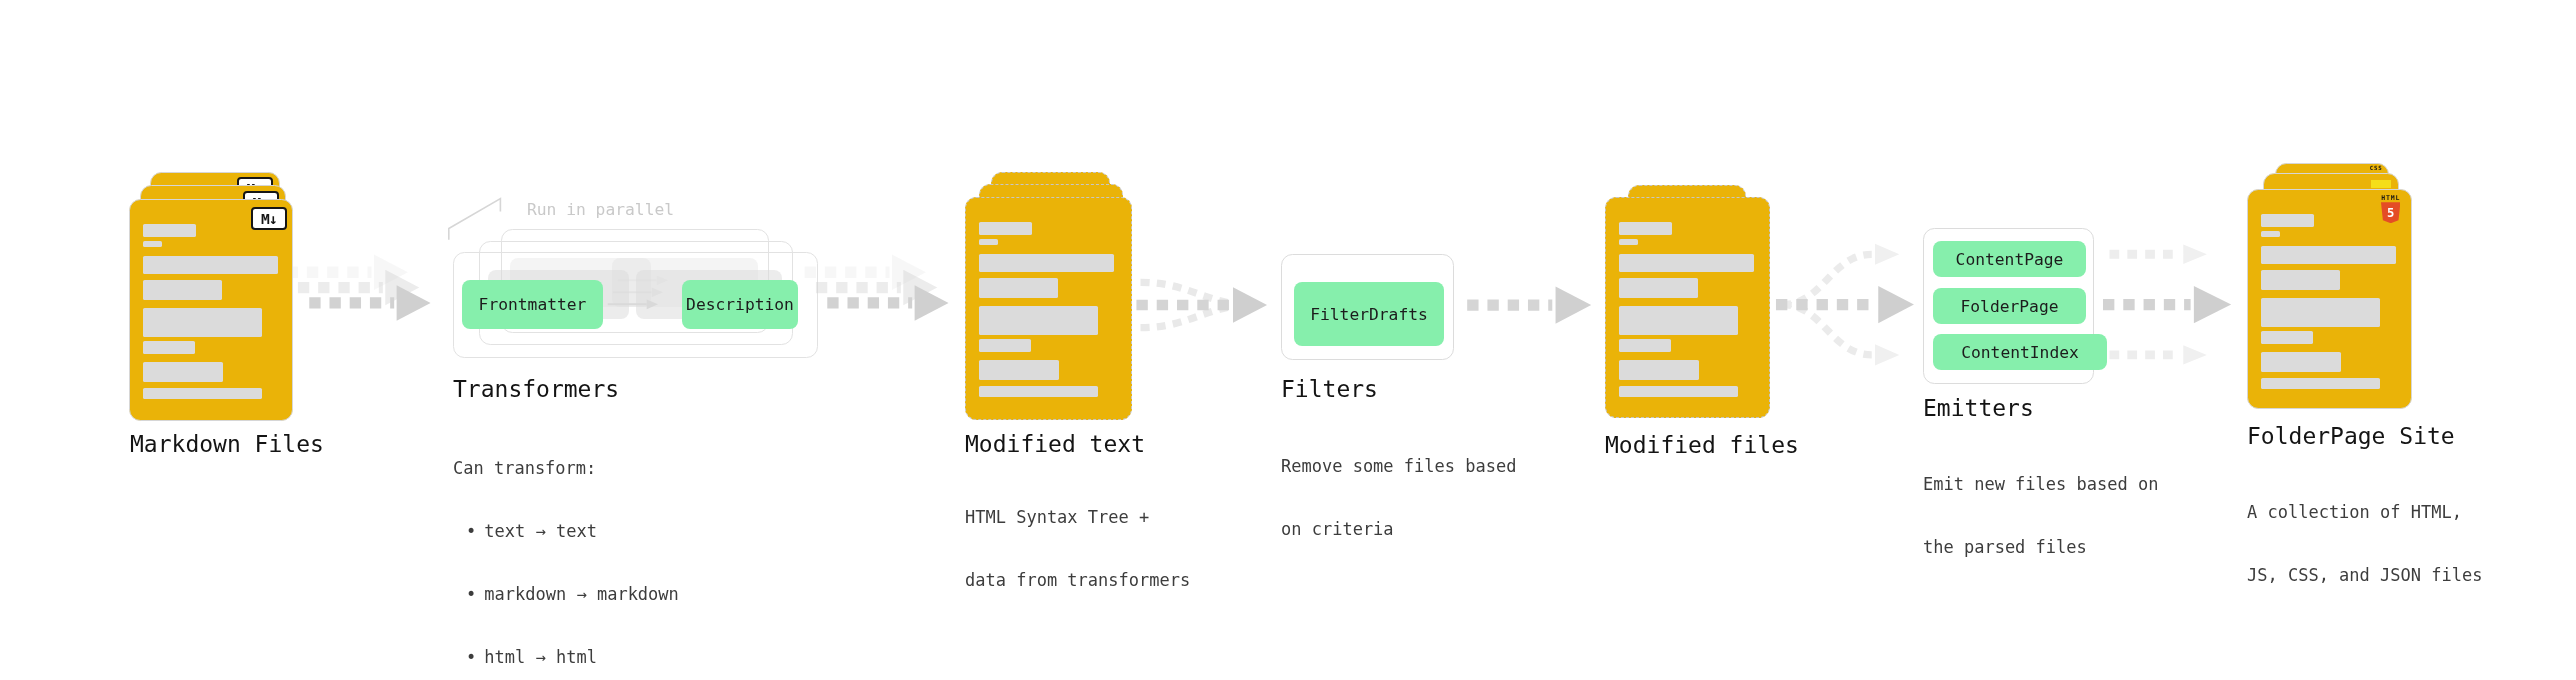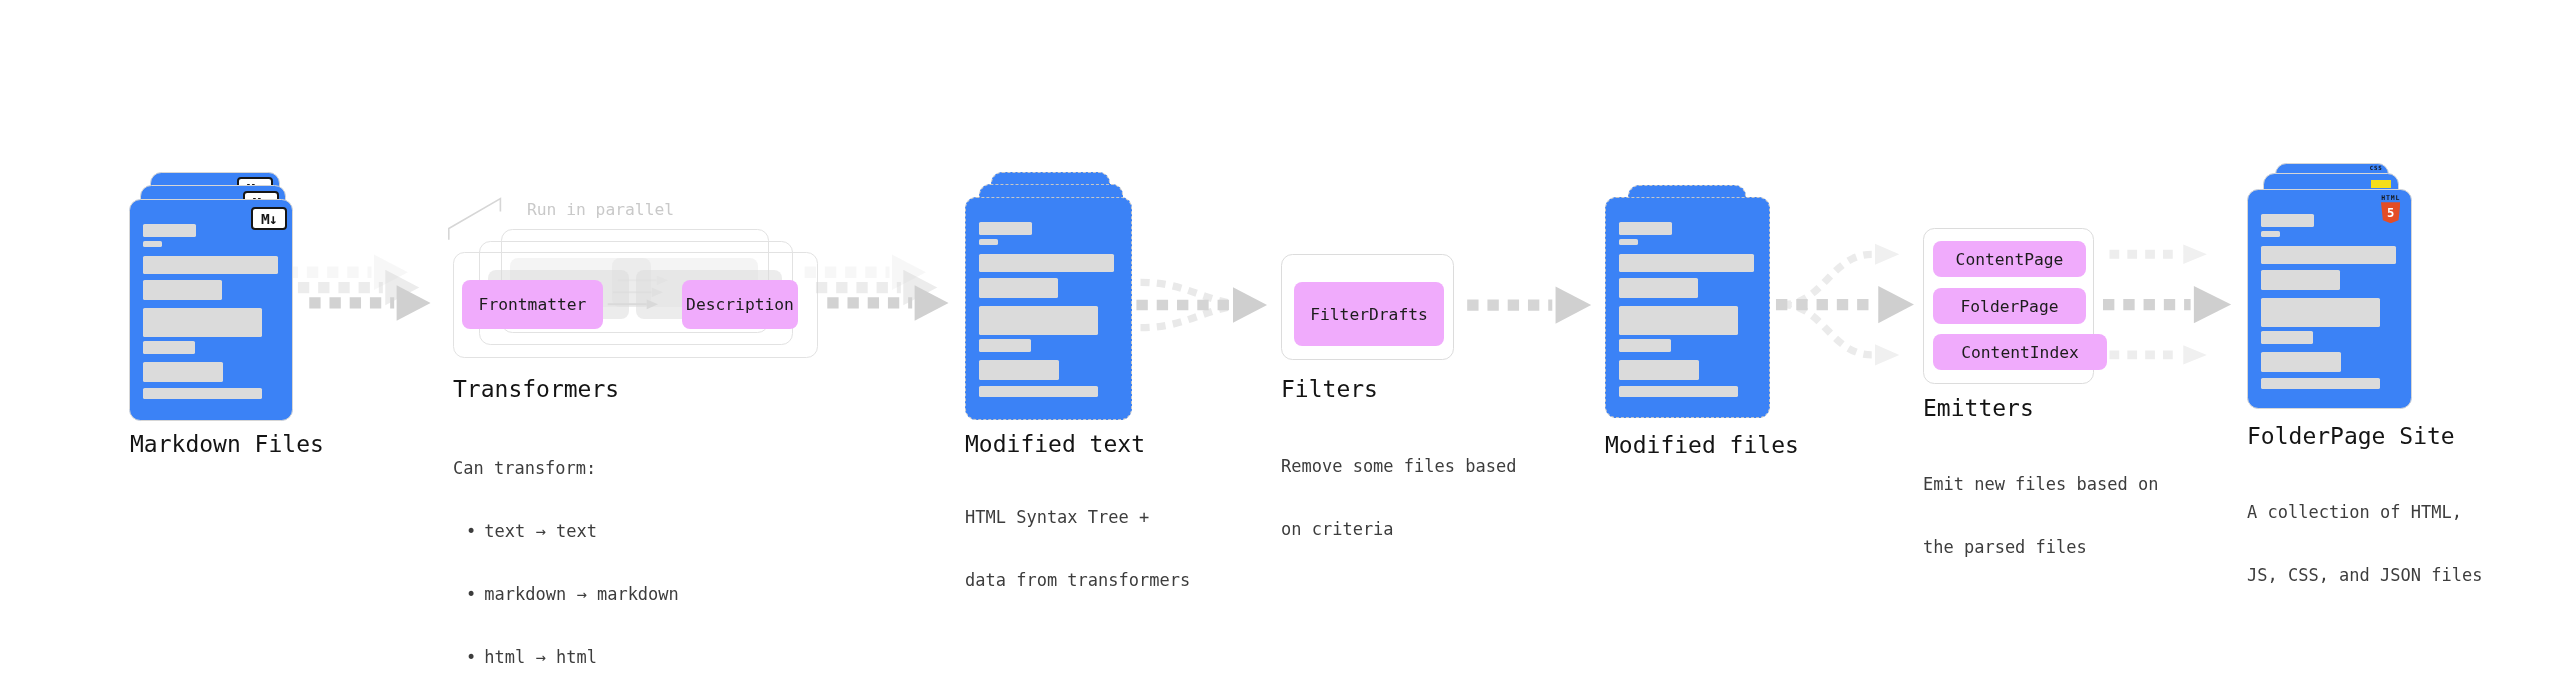--- a/index.html
+++ b/index.html
@@ -1,21 +1,21 @@
 <!DOCTYPE html>
 <html style="font-size:13px"><head>
 <meta charset="utf-8">
 <style>
   * { margin:0; padding:0; box-sizing:border-box; }
   html,body { background:#ffffff; }
   body { font-family:"DejaVu Sans Mono","Liberation Mono",monospace; }
   .canvas { position:relative; width:2576px; height:681px; background:#ffffff; overflow:hidden; }
 
   
-  .card { position:absolute; background:#3b82f6; border:1.6px solid #d6d6d6; border-radius:11.4px; }
+  .card { position:absolute; background:#eab308; border:1.6px solid #d6d6d6; border-radius:11.4px; }
   .card.dashed { border:1.6px dashed #c6c6c6; }
   .sk { position:absolute; left:13px; background:#dbdbdb; border-radius:1.6px; }
   .sk.b1 { top:24.4px;  width:53px;  height:13px; }
   .sk.b2 { top:41px;  width:18.7px;  height:5.7px;  }
   .sk.b3 { top:56px;  width:135px; height:18px; }
   .sk.b4 { top:80px;  width:79px;  height:20.3px; }
   .sk.b5 { top:108px; width:119px; height:29px; }
   .sk.b6 { top:141px; width:52px;  height:13px; }
   .sk.b7 { top:162px; width:80px;  height:19.5px; }
   .sk.b8 { top:188px; width:119px; height:11.4px; }
@@ -31,21 +31,21 @@
                color:#ffffff; font-size:12.2px; font-weight:bold;
                display:flex; align-items:center; justify-content:center; }
   .js-icon { position:absolute; width:19.5px; height:8.1px; background:#f5de19; }
   .css-icon { position:absolute; width:17px; text-align:center; }
   .css-text { font-size:5.7px; font-weight:bold; color:#111; line-height:5.7px; letter-spacing:0.8px; }
   .css-bar { height:2.4px; background:#2d63e8; margin-top:0.8px; }
 
   
   .obox { position:absolute; border:1.6px solid #e2e2e2; border-radius:11.4px; background:transparent; }
   .obox.solid { border-color:#dcdcdc; }
-  .pill { position:absolute; background:#f0abfc; border-radius:8.1px; display:flex;
+  .pill { position:absolute; background:#86efac; border-radius:8.1px; display:flex;
           align-items:center; justify-content:center; font-size:16.3px; color:#1c1c1c; }
   .pill.ghost1 { background:rgba(217,217,217,0.5); }
   .pill.ghost2 { background:rgba(217,217,217,0.28); }
 
   
   .caption { position:absolute; font-size:23px; color:#141414; white-space:pre; }
   .subtext { position:absolute; font-size:17px; line-height:21px; color:#3d3d3d; white-space:pre; }
   .note    { position:absolute; font-size:16.3px; color:#c9c9c9; white-space:pre; }
   .bullet-line { padding-left:13px; }
   .bullet-dot  { margin-right:8.1px; }

